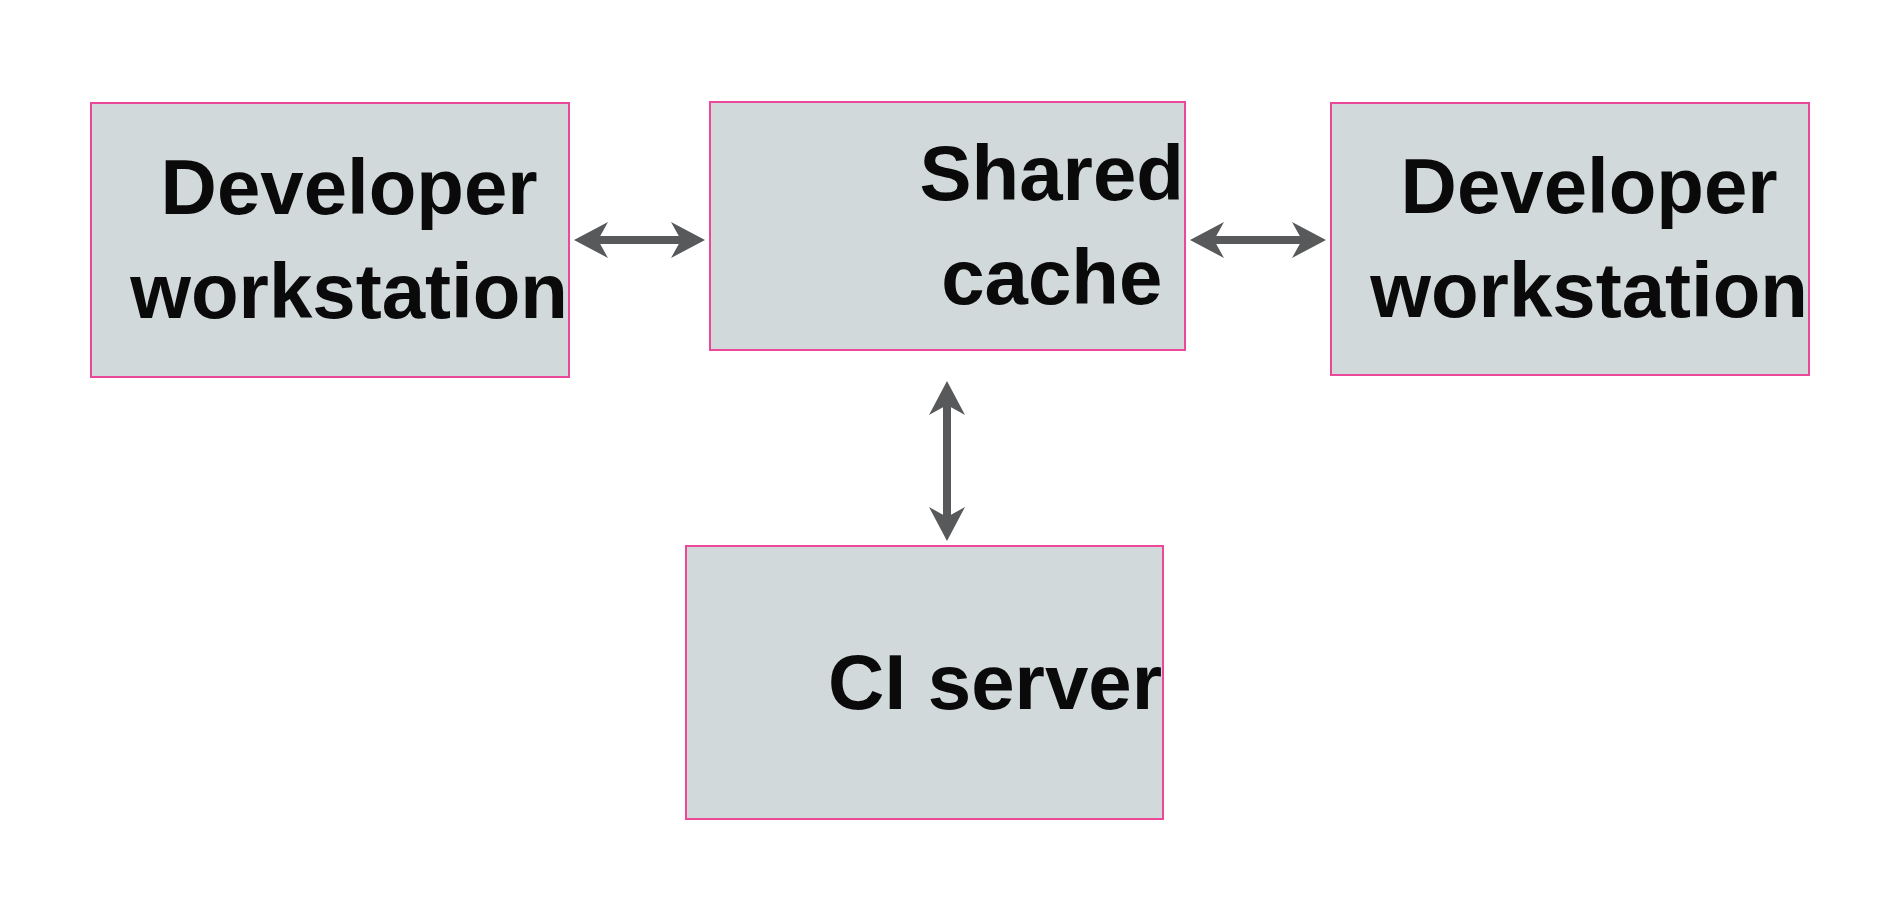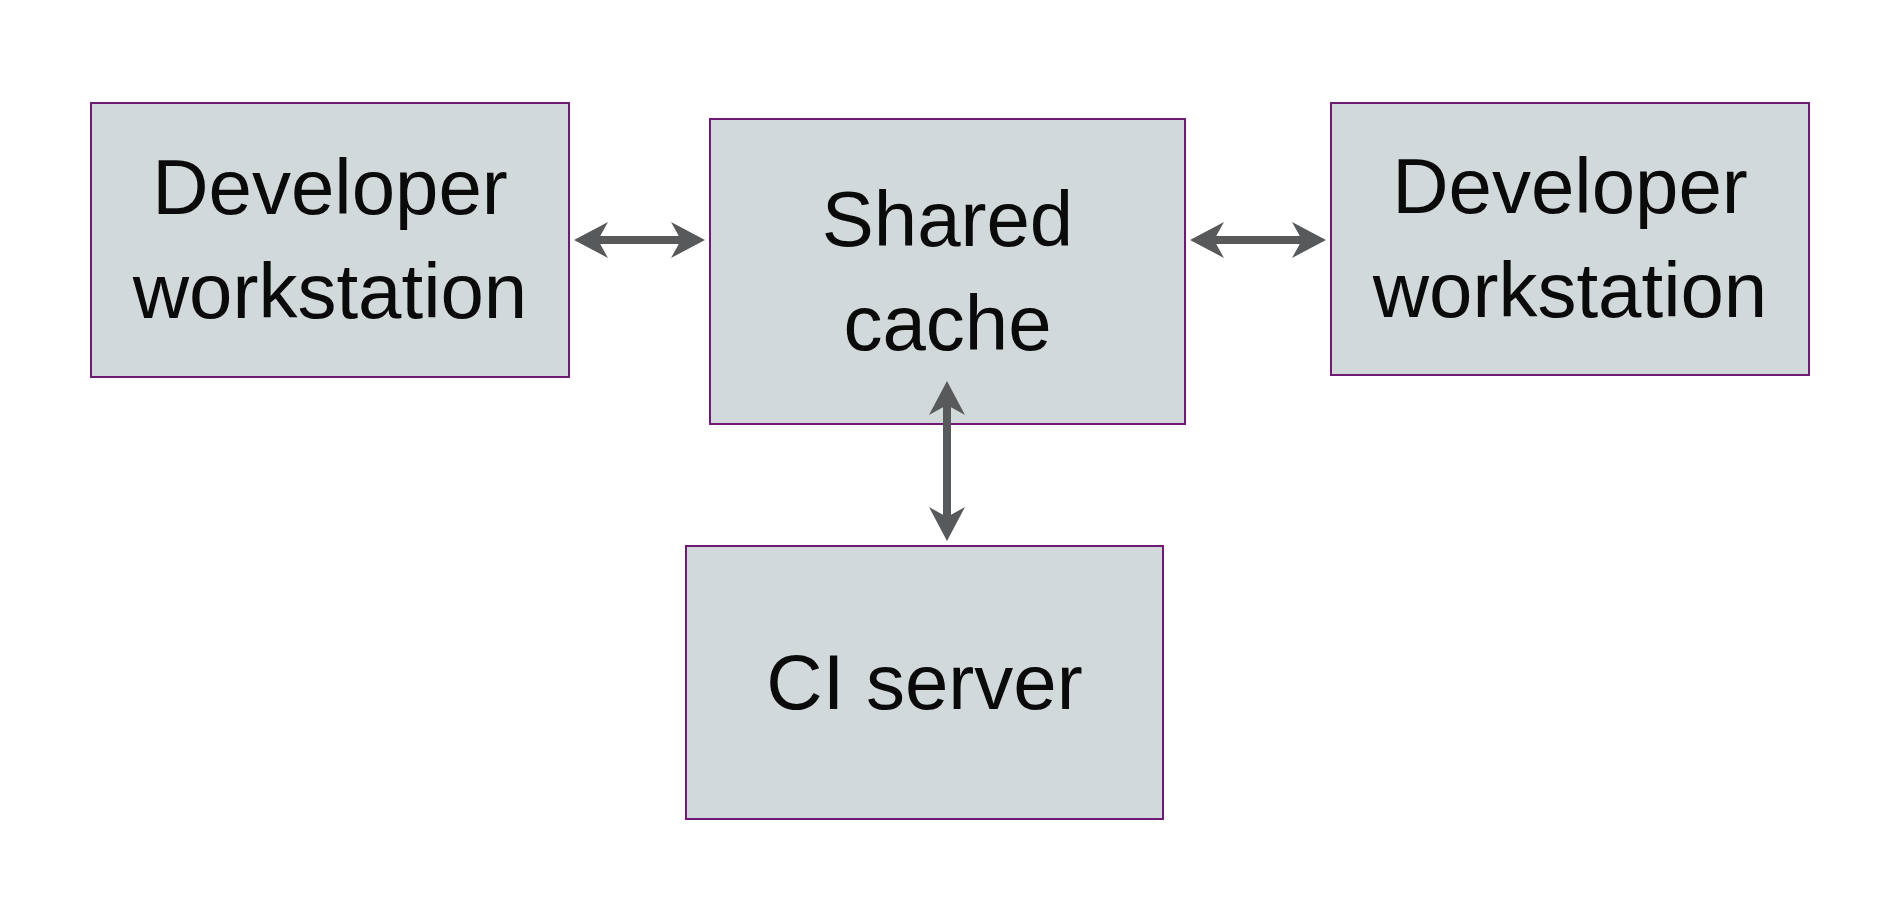--- a/index.html
+++ b/index.html
@@ -11,36 +11,37 @@
   #canvas {
     position: relative;
     width: 1900px;
     height: 922px;
     background: #ffffff;
     overflow: hidden;
   }
   .node {
     position: absolute;
     background: #d2d9db;
-    border: 2px solid #701a75;
+    border: 2px solid #ec4899;
     box-sizing: border-box;
     display: flex;
     align-items: center;
-    justify-content: center;
+    justify-content: flex-end;
     text-align: center;
+    font-weight: bold;
   }
   .node-label {
     font-size: 78px;
     line-height: 1.33;
     color: #0a0a0a;
     white-space: pre-line;
     letter-spacing: 0px;
   }
   #dev-left   { left: 90px;   top: 102px; width: 480px; height: 276px; }
-  #shared-cache { left: 709px;  top: 118px; width: 477px; height: 307px; }
+  #shared-cache { left: 709px;  top: 101px; width: 477px; height: 250px; }
   #dev-right  { left: 1330px; top: 102px; width: 480px; height: 274px; }
   #ci-server  { left: 685px;  top: 545px; width: 479px; height: 275px; }
   #arrow-layer {
     position: absolute;
     left: 0; top: 0;
     width: 1900px;
     height: 922px;
     pointer-events: none;
   }
 </style>

